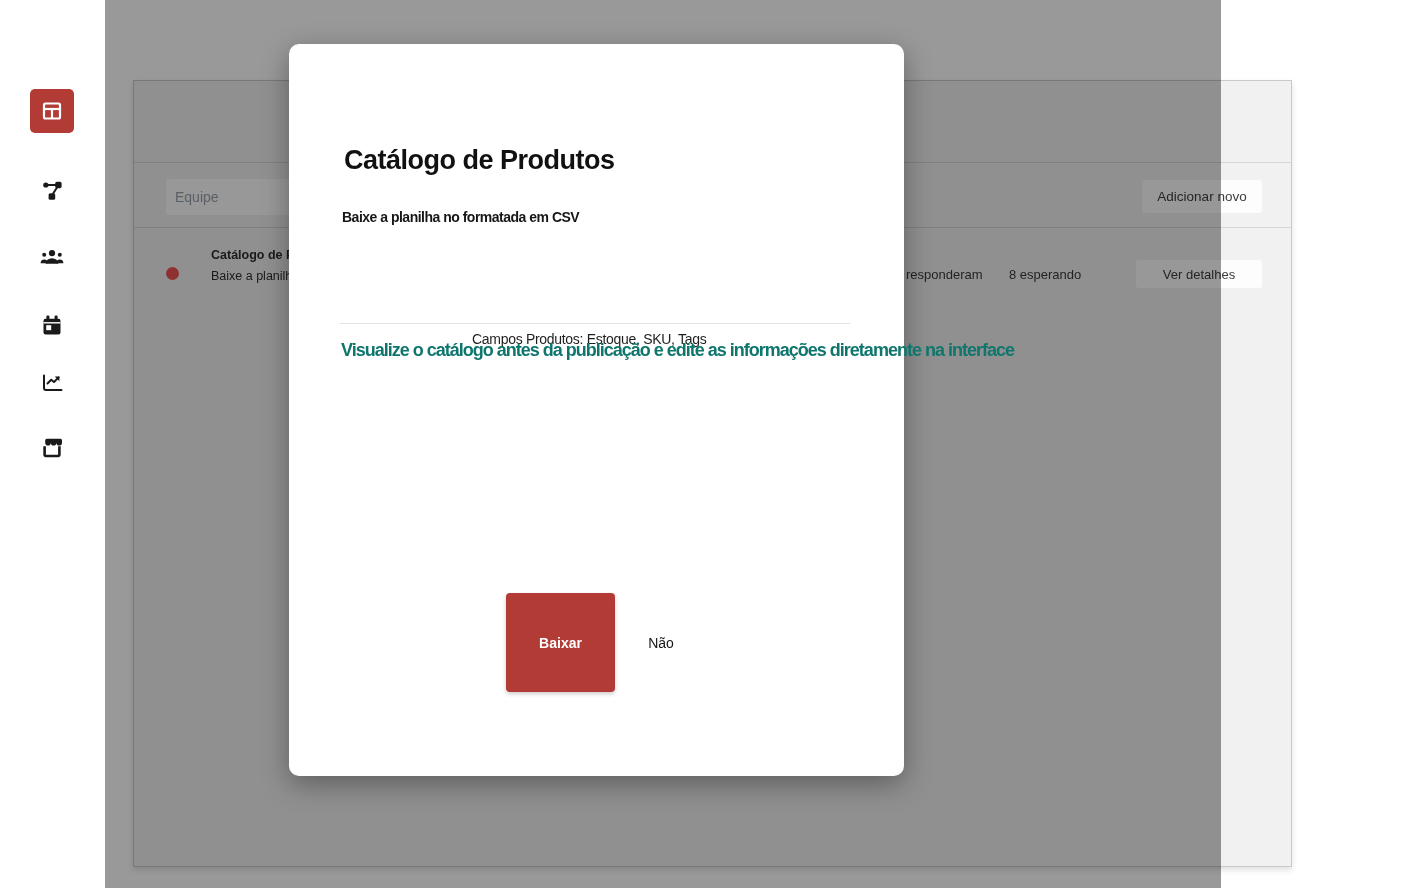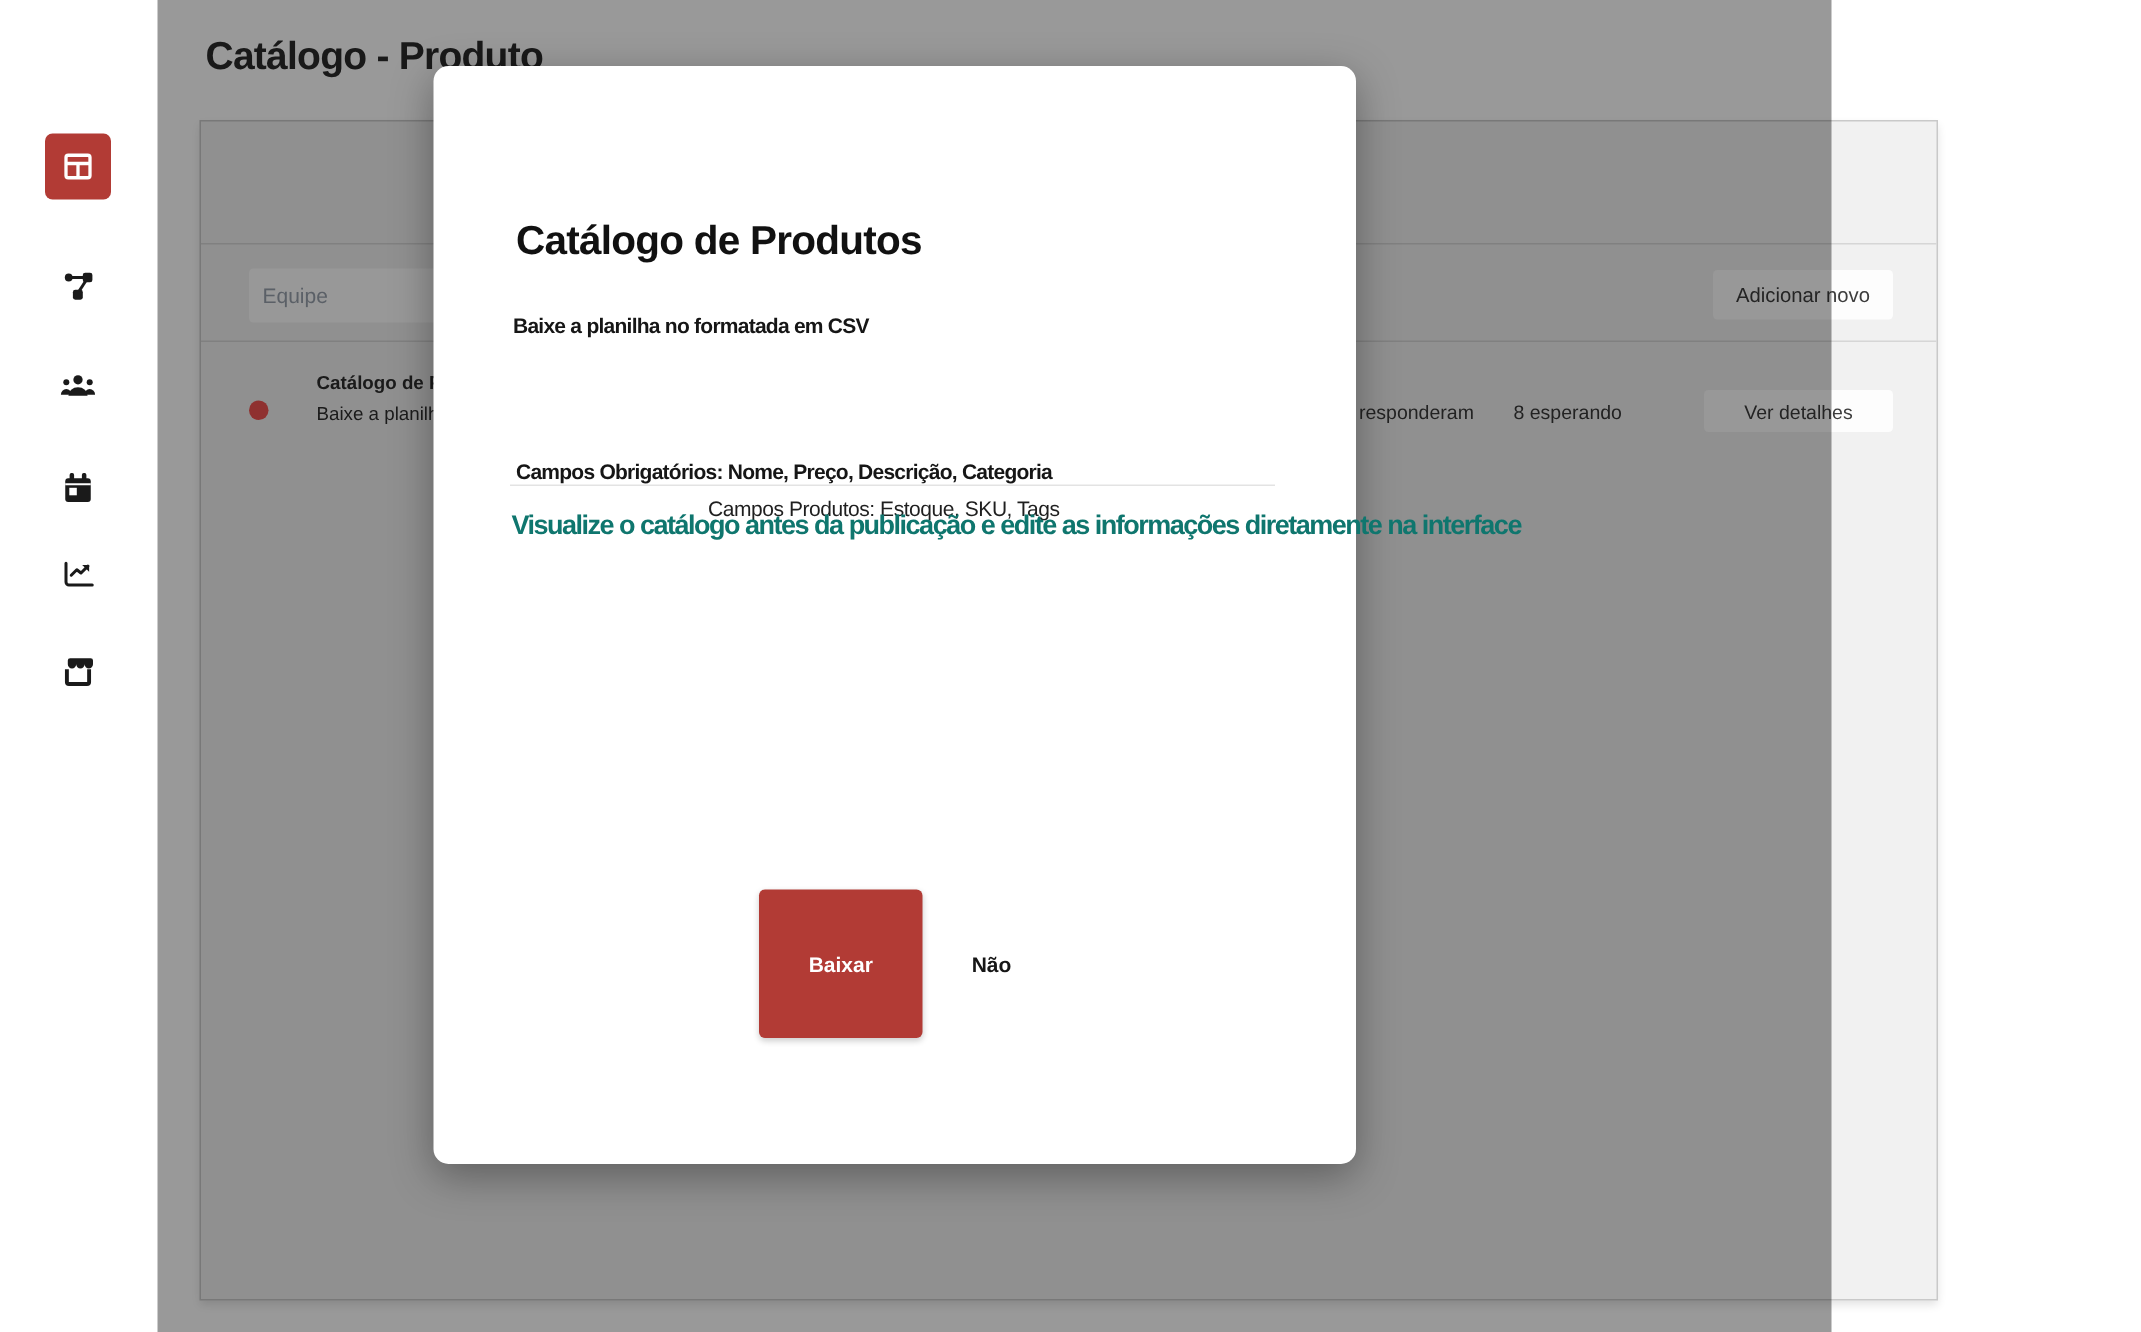--- a/index.html
+++ b/index.html
@@ -69,21 +69,21 @@
   .m-optional{position:absolute;left:183px;top:287px;font-size:14px;color:#1f1f1f;
     letter-spacing:-0.3px;white-space:nowrap;}
   .m-divider{position:absolute;left:51px;top:279px;width:510px;height:1px;background:#e3e3e3;}
   .m-visualize{position:absolute;left:52px;top:296px;font-size:18px;font-weight:bold;
     color:#0f766e;letter-spacing:-1px;white-space:nowrap;}
   .m-confirm-btn{position:absolute;left:189px;top:549px;width:109px;height:99px;
     background:var(--accent);border:none;border-radius:4px;color:#ffffff;font-size:14px;
     font-weight:bold;font-family:"Liberation Sans",sans-serif;cursor:pointer;
     display:flex;align-items:center;justify-content:center;box-shadow:0 2px 4px rgba(0,0,0,0.2);margin-left:28px;}
   .m-decline-btn{position:absolute;left:332px;top:549px;width:80px;height:99px;
-    background:transparent;border:none;color:#161616;font-size:14px;font-weight:bold;
+    background:transparent;border:none;color:#161616;font-size:14px;font-weight:normal;
     font-family:"Liberation Sans",sans-serif;cursor:pointer;
     display:flex;align-items:center;justify-content:center;}
 </style>
 </head>
 <body>
 
 <div class="stage">
 
   <nav class="sidebar">
     <div class="nav-item active" style="top:89px">
@@ -141,21 +141,20 @@
     <div class="nav-item" style="top:425px">
       <span>
         <svg width="24" height="24" viewBox="0 0 24 24" fill="currentColor">
           <path d="M3.6 3.8 h16.8 a1.6 1.6 0 0 1 1.6 1.6 v2.4 a2.8 2.8 0 0 1 -5.6 0 a2.8 2.8 0 0 1 -5.6 0 a2.8 2.8 0 0 1 -5.6 0 V5.4 a1.6 1.6 0 0 1 1.6 -1.6 z"></path>
           <path d="M4.6 11.2 V19.6 a1.4 1.4 0 0 0 1.4 1.4 H18 a1.4 1.4 0 0 0 1.4 -1.4 V11.2" fill="none" stroke="currentColor" stroke-width="2.6"></path>
         </svg>
       </span>
     </div>
   </nav>
 
-  <h1 class="page-title">Catálogo - Produto</h1>
 
   <section class="card">
     <div class="divider divider-1"></div>
 
     <input class="equipe-input" type="text" placeholder="Equipe" style="">
     <button class="btn-light add-new-btn">Adicionar novo</button>
     <div class="divider divider-2"></div>
 
     <div>
       <span class="row-dot"></span>
@@ -165,21 +164,20 @@
       <span class="row-waiting">8 esperando</span>
       <button class="btn-light details-btn">Ver detalhes</button>
     </div>
   </section>
 
   <div class="dim-overlay"></div>
 
   <div class="modal">
     <h2 class="modal-title">Catálogo de Produtos</h2>
     <p class="m-download">Baixe a planilha no formatada em CSV</p>
-    <p class="m-required">Campos Obrigatórios: Nome, Preço, Descrição, Categoria</p>
     <p class="m-optional">Campos Produtos: Estoque, SKU, Tags</p>
     <div class="m-divider"></div>
     <p class="m-visualize">Visualize o catálogo antes da publicação e edite as informações diretamente na interface</p>
 
     <button class="m-confirm-btn">Baixar</button>
     <button class="m-decline-btn">Não</button>
   </div>
 
 </div>
 

